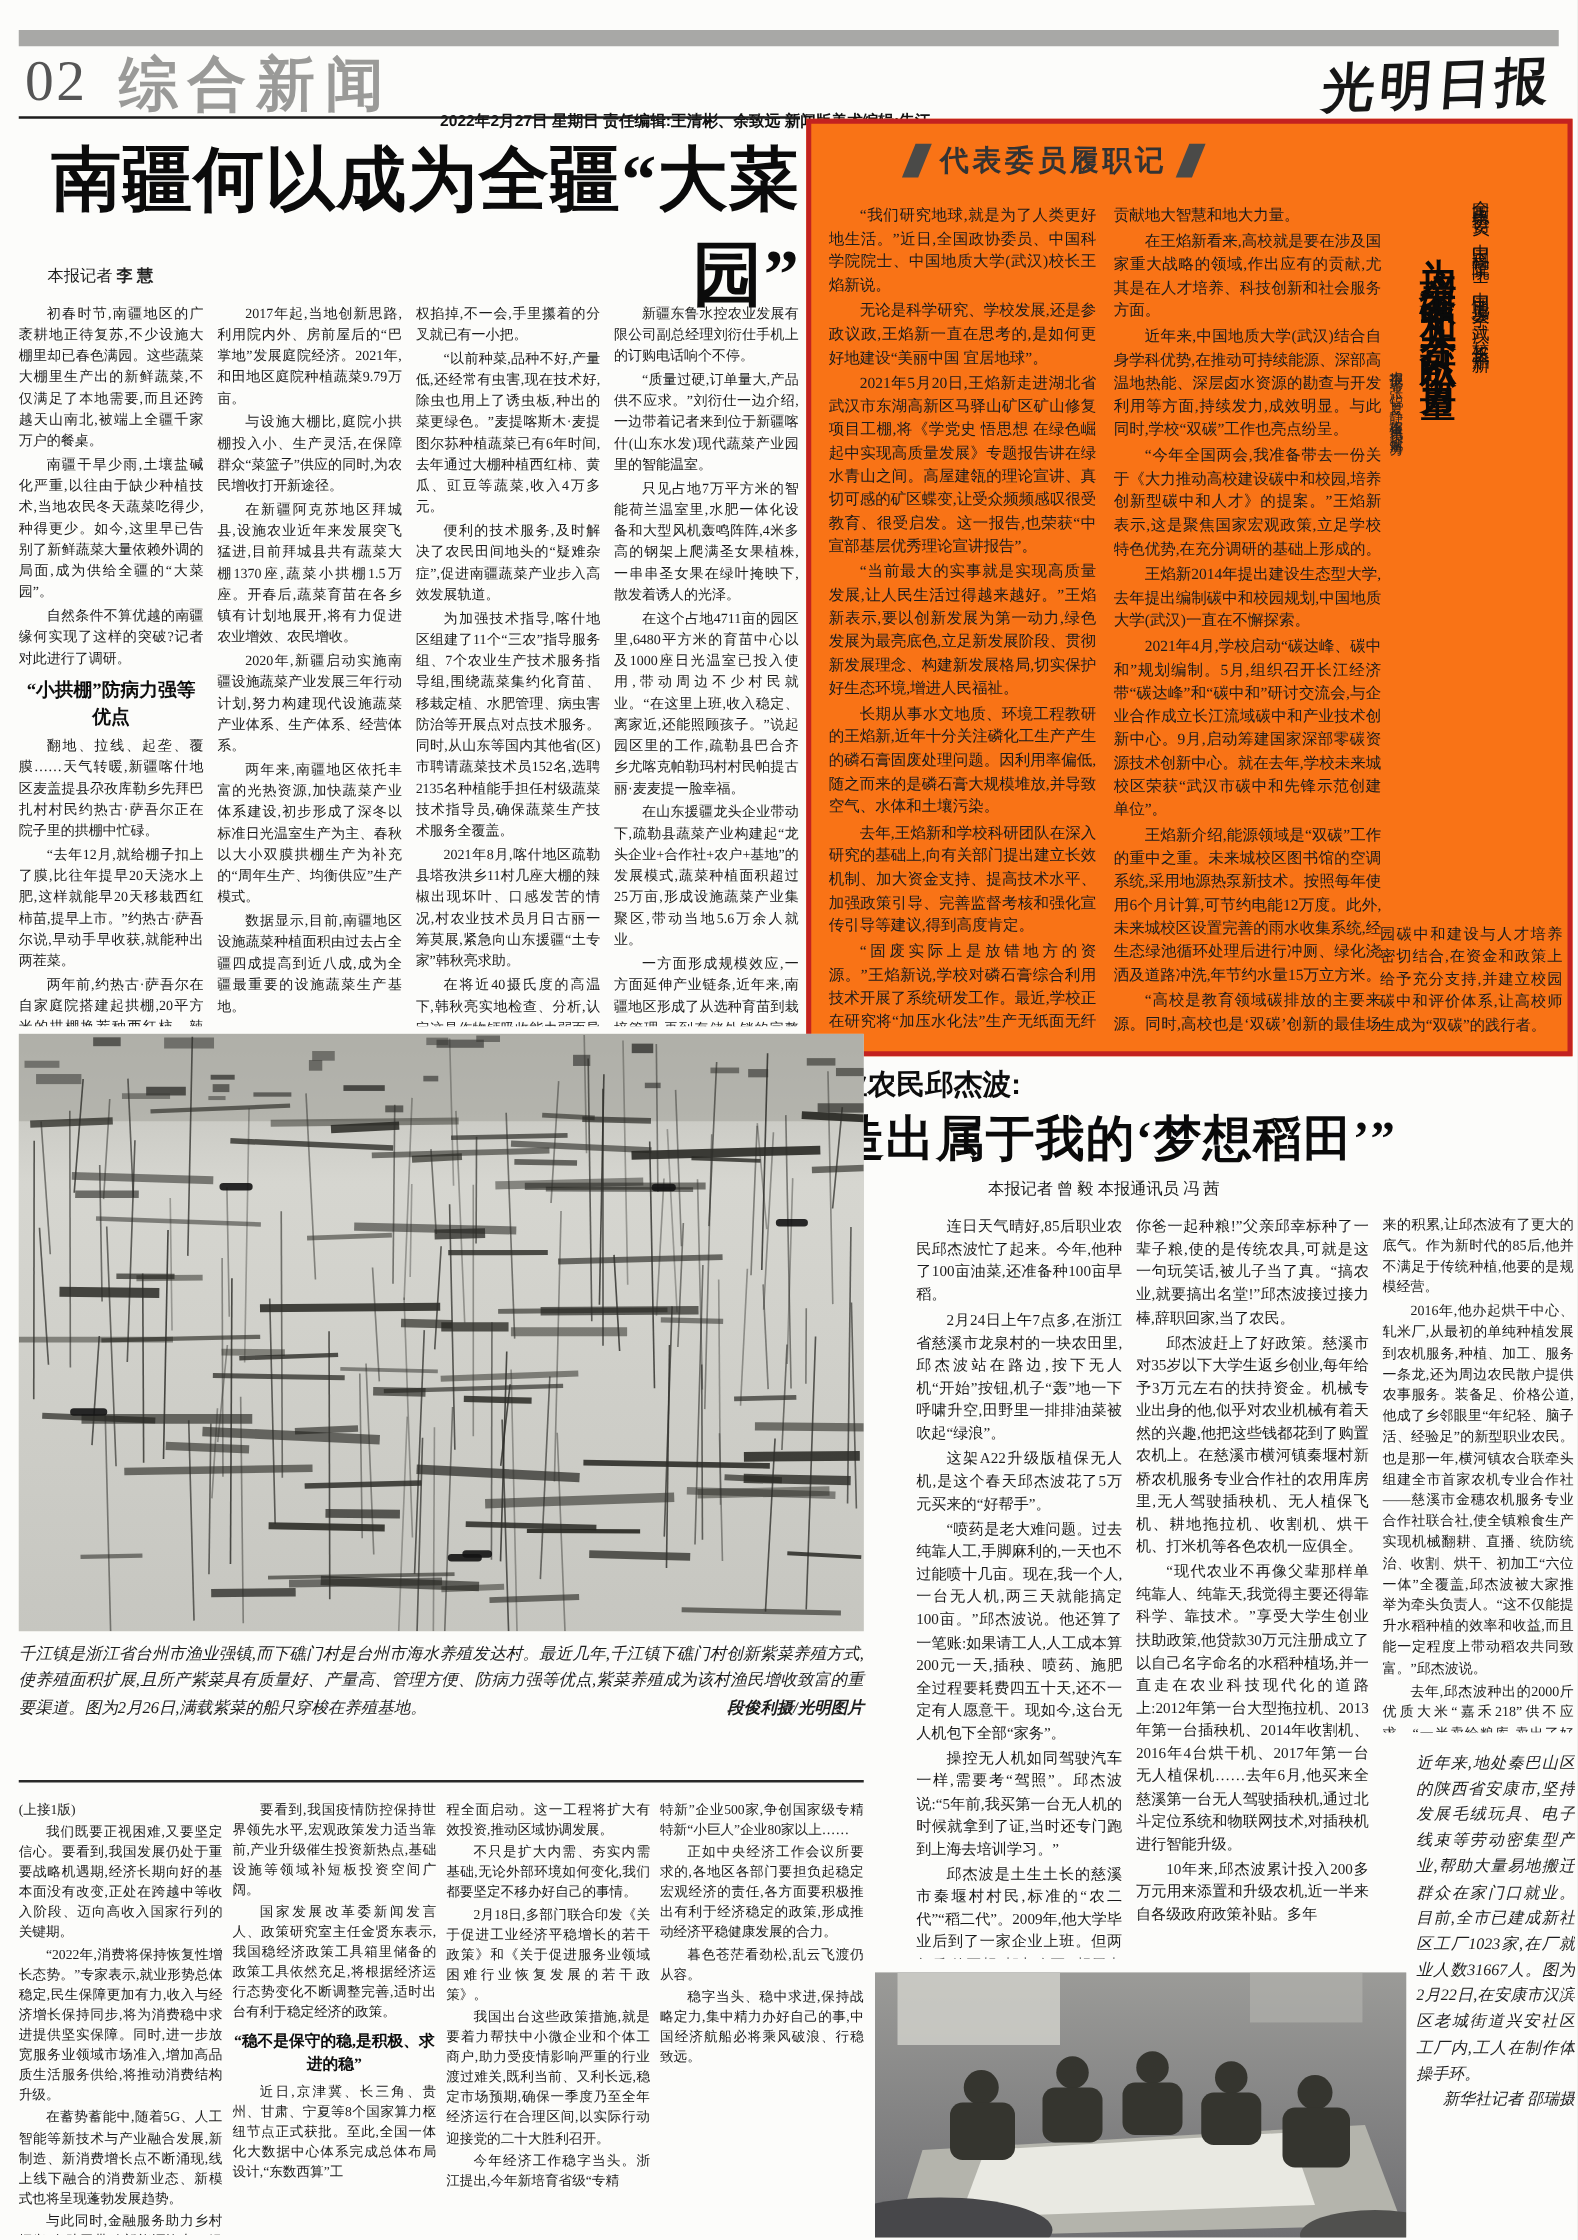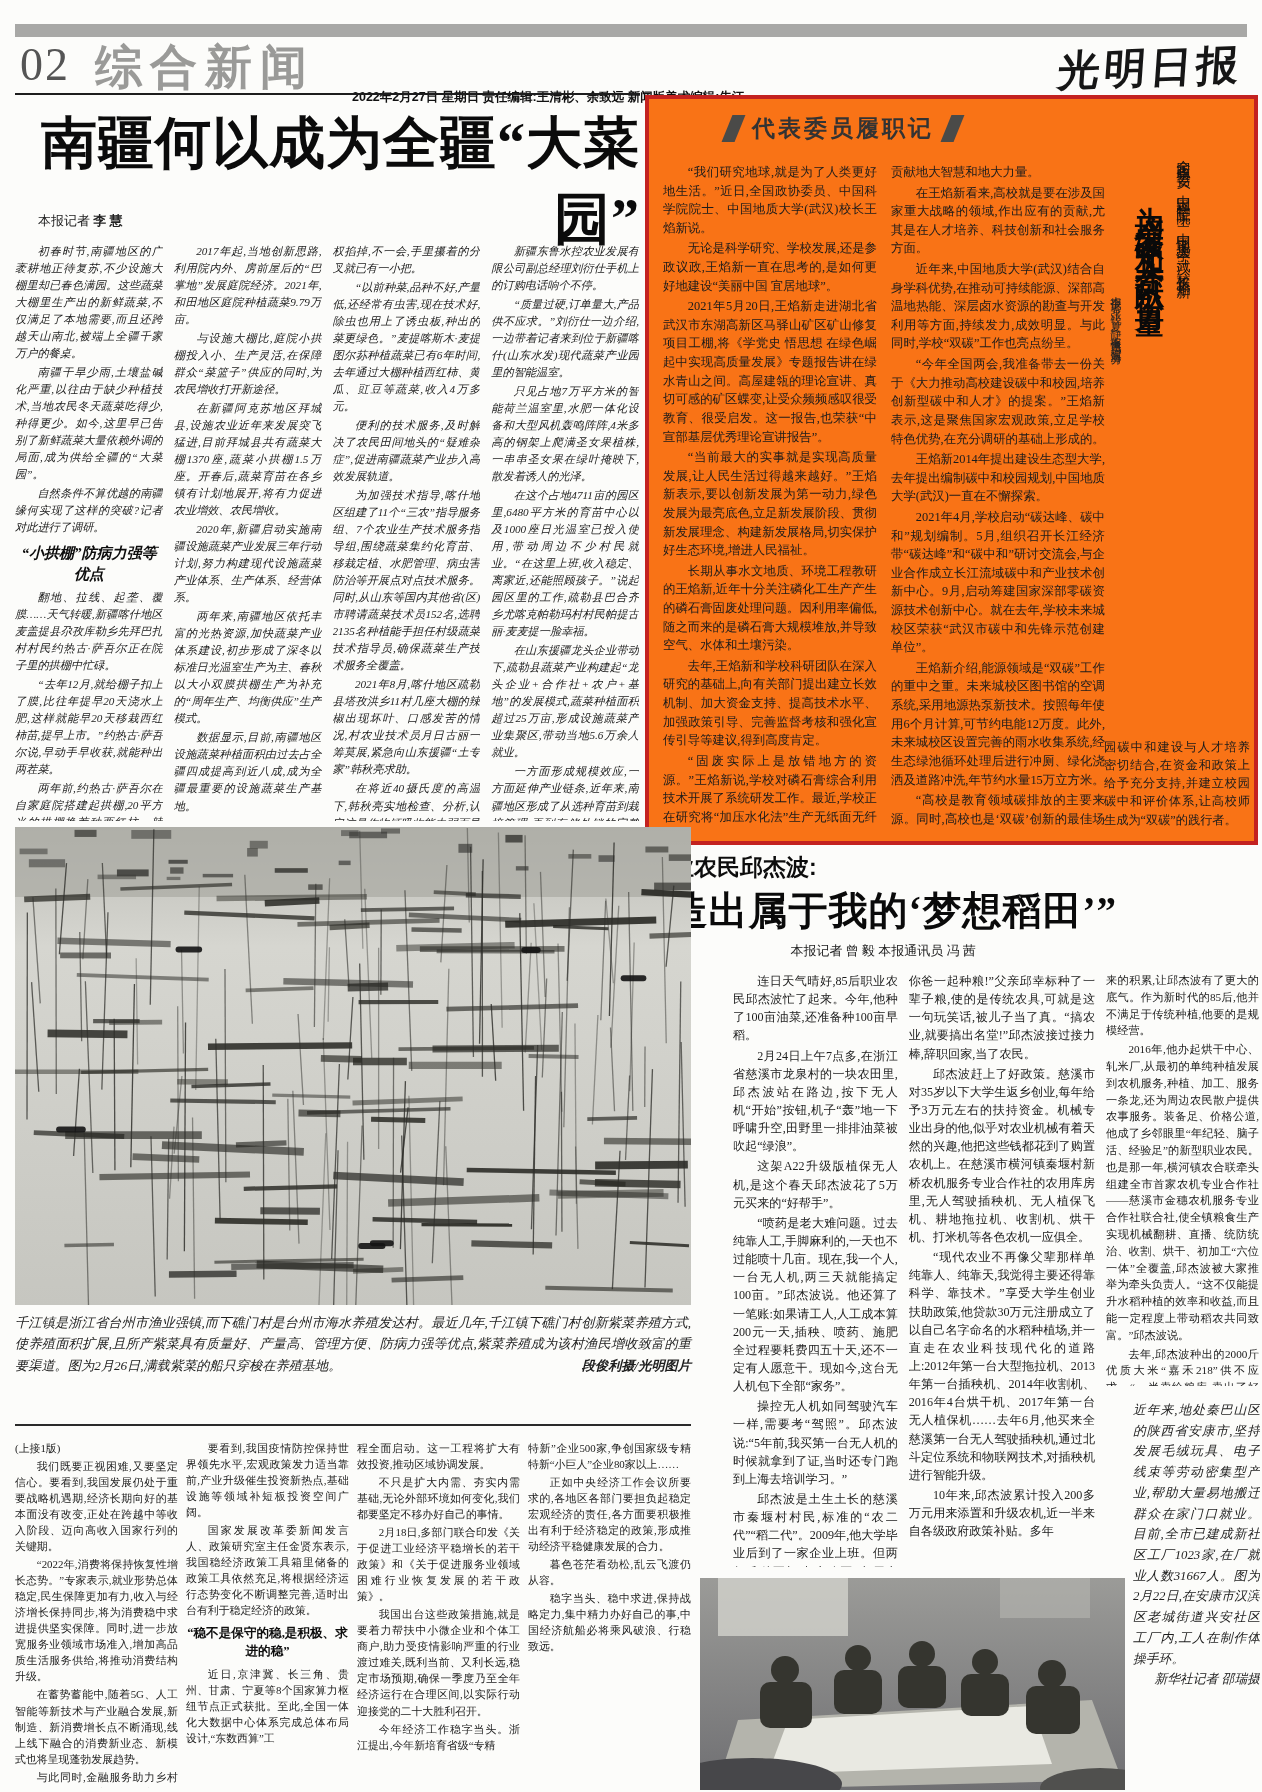--- a/index.html
+++ b/index.html
@@ -23,21 +23,21 @@
   .col{overflow:hidden;}
   .col p{margin:0 0 2px 0;text-align:justify;text-indent:2em;}
   .col p.lead{text-indent:0;}
   .col h4{margin:7px 0 5px 0;text-align:center;font-weight:bold;color:#0d0d0d;}
 
   
   #a1-headline{left:15px;top:106px;width:625px;text-align:right;font-size:56px;font-weight:900;
                letter-spacing:1px;color:#0b0b0b;}
   #a1-byline{left:38px;top:212px;font-size:13px;color:#222;}
   #a1-cols{left:15px;top:243px;width:624px;height:578px;gap:11px;}
-  #a1-cols .col{flex:1;font-size:11.2px;line-height:1.52;font-style:italic;}
+  #a1-cols .col{flex:1;font-size:11.2px;line-height:1.52;}
   #a1-cols h4{font-size:15px;line-height:1.35;}
 
   
   #redbox{left:645px;top:95px;width:605px;height:742px;border:4px solid #c32220;background:#f97316;}
   #rb-badge{position:absolute;left:78px;top:14px;display:flex;align-items:center;gap:12px;}
   .badge-bar{width:13px;height:27px;background:#4a4a48;transform:skewX(-22deg);}
   #rb-badge .label{font-size:23px;font-weight:bold;color:#333;
                    font-family:"Liberation Sans","DejaVu Sans",sans-serif;letter-spacing:3px;}
   #rb-cols{position:absolute;left:14px;top:64px;width:442px;height:664px;gap:14px;}
   #rb-cols .col{flex:1;font-size:12.4px;line-height:1.5;}

